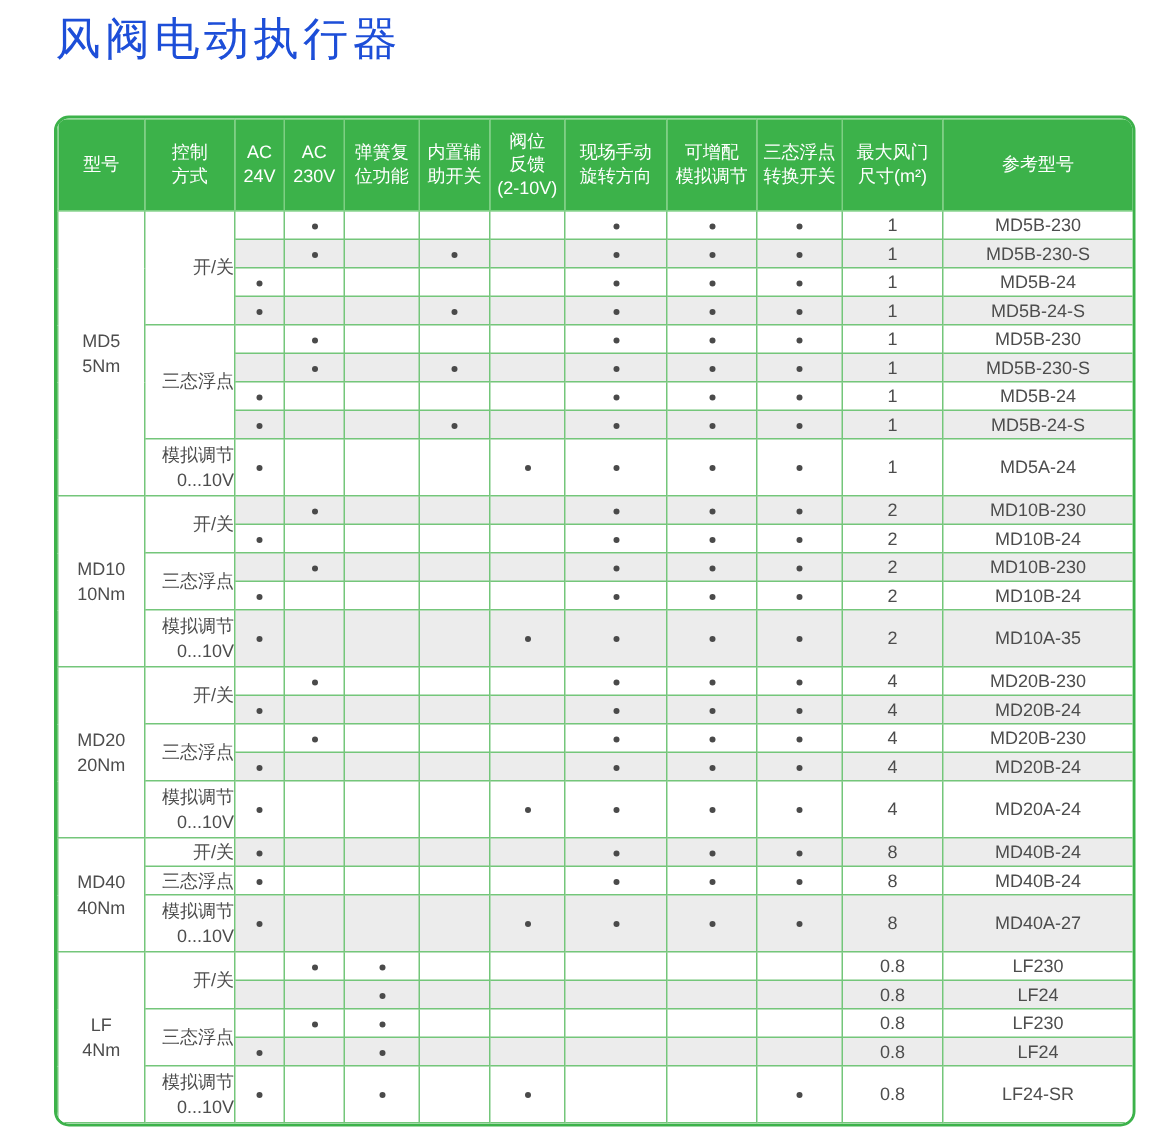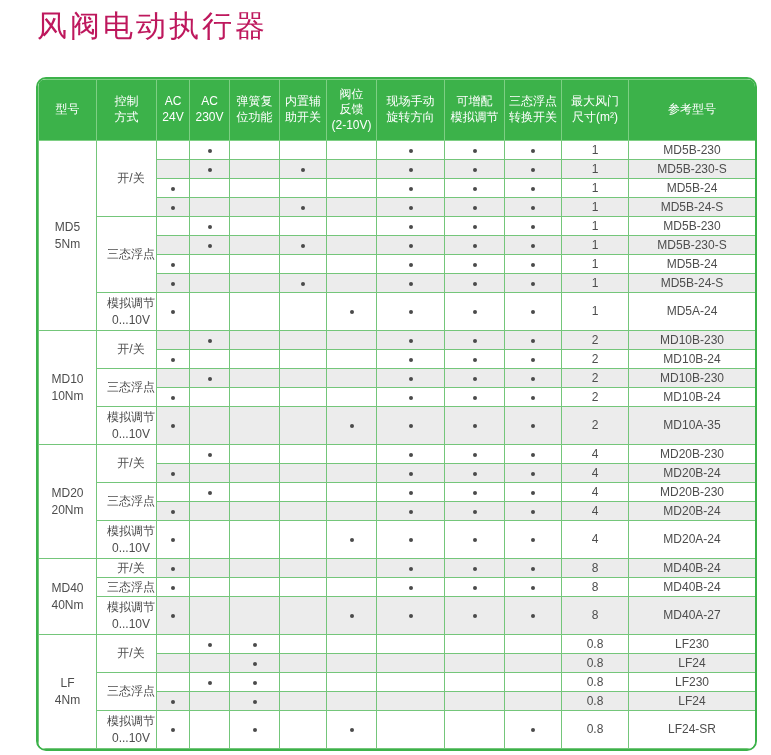--- a/index.html
+++ b/index.html
@@ -3,42 +3,42 @@
 <meta charset="utf-8">
 <style>
   html,body{margin:0;padding:0;}
   body{
     width:771px;height:755px;background:#ffffff;
     font-family:"Liberation Sans","DejaVu Sans",sans-serif;
     position:relative;overflow:hidden;
   }
   .page-title{
     position:absolute;left:37px;top:6px;
-    font-size:30px;font-weight:500;color:#be185d;
+    font-size:30px;font-weight:500;color:#1d4ed8;
     letter-spacing:3px;margin:0;
   }
   .table-wrap{
     position:absolute;left:36px;top:77px;width:721px;
     border:2px solid #3cb24a;border-radius:10px;overflow:hidden;
     box-sizing:border-box;background:#fff;
   }
   table{border-collapse:collapse;width:100%;table-layout:fixed;}
   th{
     background:#3cb24a;color:#ffffff;font-size:12px;font-weight:normal;
     border:1px solid #7ecf84;height:60px;line-height:1.3;
     padding:0 1px;text-align:center;vertical-align:middle;
   }
   td{
     border:1px solid #74c67a;font-size:12px;color:#4d4d4d;
     text-align:center;vertical-align:middle;height:18px;padding:0;
     background:#ffffff;line-height:1.35;
   }
   tr.tall td{height:37px;}
   td.data.gray{background:#ececec;}
-  td.ctrl{text-align:center;padding-left:9px;}
+  td.ctrl{text-align:right;padding-left:9px;}
   .dot{
     display:inline-block;width:4px;height:4px;border-radius:50%;
     background:#4a4a4a;vertical-align:middle;
   }
   
   col.c-model{width:58px;}  col.c-ctrl{width:60px;}
   col.c-ac24{width:33px;}   col.c-ac230{width:40px;}
   col.c-spring{width:50px;} col.c-baux{width:47px;}
   col.c-fb{width:50px;}     col.c-manual{width:68px;}
   col.c-oaux{width:60px;}   col.c-rot{width:57px;}

